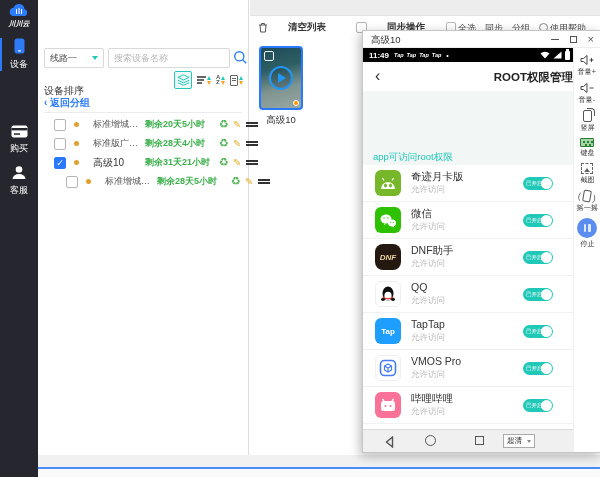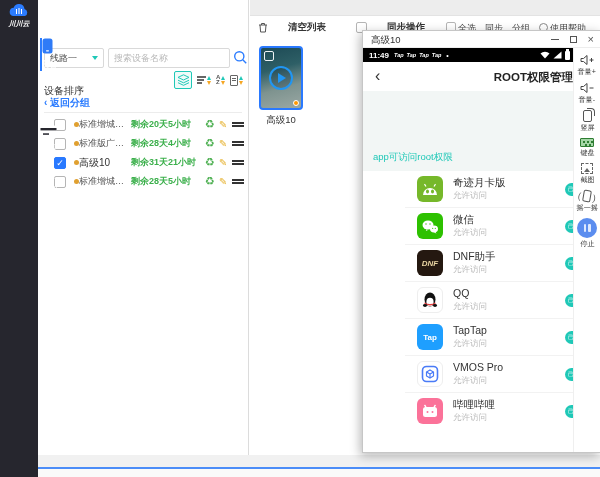--- a/index.html
+++ b/index.html
@@ -4,21 +4,21 @@
 <style>
   * { margin:0; padding:0; box-sizing:border-box; font-family:"Liberation Sans","DejaVu Sans",sans-serif; }
   html,body { width:600px; height:477px; overflow:hidden; background:#fff; }
   body { position:relative; }
 
   
   .sidebar { position:absolute; left:0; top:0; width:38px; height:477px; background:#26262e; z-index:3; }
   .logo { position:absolute; left:0; top:3px; width:38px; text-align:center; }
   .logo svg { display:block; margin:0 auto; }
   .logo-text { color:#fff; font-size:7px; font-weight:bold; font-style:italic; display:block; margin-top:1px; }
-  .side-item { position:absolute; left:0; width:38px; color:#fff; font-size:9px; cursor:pointer;margin-left:40px; }
+  .side-item { position:absolute; left:0; width:38px; text-align:center; color:#fff; font-size:9px; cursor:pointer; }
   .side-item .lbl { display:block; margin-top:2px; }
   .side-item.active::before { content:""; position:absolute; left:0; top:0; width:2px; height:100%; background:#2b7cff; }
 
   
   .titlebar { position:absolute; left:38px; top:0; width:211px; height:26px; background:#fff; z-index:2; }
   .app-title { position:absolute; left:8px; top:7px; font-size:11px; font-weight:bold; color:#333; }
 
   
   .left-panel { position:absolute; left:38px; top:0; width:211px; height:455px; background:#fff; border-right:1px solid #dcdcdc; z-index:2; }
   .btn-bar { position:absolute; left:6px; top:26px; width:198px; height:16px; background:#2b7cff; border-radius:3px; display:flex; color:#fff; font-size:9px; }
@@ -40,21 +40,21 @@
   .dev-glyph::after { content:""; position:absolute; left:1px; top:2px; right:1px; height:1px; background:#666; box-shadow:0 2px 0 #666; }
   .updown { display:flex; flex-direction:column; gap:1px; }
   .tri-up { width:0; height:0; border-left:2.5px solid transparent; border-right:2.5px solid transparent; border-bottom:4px solid #1fc8b7; }
   .tri-dn { width:0; height:0; border-left:2.5px solid transparent; border-right:2.5px solid transparent; border-top:4px solid #f5a623; }
   .back-link { position:absolute; left:6px; top:96px; font-size:10px; font-weight:bold; color:#2b7cff; cursor:pointer; }
   .list-divider { position:absolute; left:6px; top:112px; width:198px; border-top:1px solid #ececec; }
   .dev-row { position:absolute; left:0; width:211px; height:19px; display:flex; align-items:center; cursor:default; }
   .cbx { width:12px; height:12px; border:1px solid #b5b5b5; border-radius:2px; background:#fff; margin-left:16px; flex:none; cursor:pointer; font-size:9px; line-height:10px; text-align:center; color:#fff; }
   .cbx.checked { background:#2979ff; border-color:#2979ff; }
   .dot { width:5px; height:5px; border-radius:50%; background:#e0a030; margin-left:8px; flex:none; }
-  .dev-name { font-size:9px; color:#555; margin-left:0; width:52px; white-space:nowrap; overflow:hidden; text-overflow:ellipsis; flex:none; }
+  .dev-name { font-size:9px; color:#555; margin-left:14px; width:52px; white-space:nowrap; overflow:hidden; text-overflow:ellipsis; flex:none; }
   .dev-name.big { font-size:10px; color:#333; }
   .dev-time { font-size:9px; font-weight:bold; color:#3cb04c; width:70px; flex:none; }
   .row-ic { flex:none; cursor:pointer; }
   .recycle { font-size:11px; color:#4caf50; line-height:11px; margin-left:4px; }
   .pencil { font-size:10px; color:#e6b333; line-height:11px; margin-left:4px; }
   .burger { margin-left:5px; width:12px; }
   .burger i { display:block; height:1.8px; background:#333; margin:1.6px 0; }
 
   
   .mid-panel { position:absolute; left:250px; top:0; width:350px; height:455px; background:#fff; z-index:1; }
@@ -98,29 +98,29 @@
   .p-content { position:absolute; left:0; top:60px; width:210px; height:338px; background:#f2f6f5; overflow:hidden; }
 
   .master-card { position:absolute; left:8px; top:8px; width:194px; height:44px; background:#fff; border-radius:8px; box-shadow:0 1px 2px rgba(0,0,0,.04); }
   .m-ic { position:absolute; left:8px; top:7px; width:30px; height:30px; background:#cdeee2; border-radius:7px; display:flex; align-items:center; justify-content:center; }
   .m-title { position:absolute; left:46px; top:7px; font-size:10.5px; color:#333; }
   .m-sub { position:absolute; left:46px; top:24px; font-size:8.5px; color:#b5b5b5; }
   .toggle { position:absolute; right:10px; top:15px; width:30px; height:13px; background:#1fc8b7; border-radius:7px; cursor:pointer; }
   .toggle .tg-txt { position:absolute; left:3px; top:3px; font-size:6px; color:#fff; transform:scale(.9); transform-origin:left top; white-space:nowrap; }
   .toggle .knob { position:absolute; right:1px; top:1px; width:11px; height:11px; background:#fff; border-radius:50%; }
   .section-title { position:absolute; left:10px; top:60px; font-size:9.5px; color:#1fc8b7; }
-  .app-list { position:absolute; left:0; top:80px; width:210px; bottom:0; background:#fff;padding-left:42px; }
+  .app-list { position:absolute; left:0; top:74px; width:210px; bottom:0; background:#fff; }
   .app-row { position:relative; width:210px; height:37px; border-bottom:1px solid #f2f2f2; }
   .a-ic { position:absolute; left:12px; top:5px; width:26px; height:26px; border-radius:6px; display:flex; align-items:center; justify-content:center; overflow:hidden; }
   .a-name { position:absolute; left:48px; top:5px; font-size:10.5px; color:#333; }
   .a-sub { position:absolute; left:48px; bottom:5px; font-size:8.5px; color:#bbb; }
   .app-row .toggle { top:12px; right:20px; }
 
   .ic-miracle { background:#76b82a; } .ic-wechat { background:#2dc100; }
-  .ic-dnf { background:#241810; color:#e8d4a2; font-size:8px; font-weight:bold; font-style:italic; }
+  .ic-dnf { background:#241810; color:#e8d4a2; font-size:8px; font-weight:bold; font-style:italic;border-radius:8px; }
   .ic-qq { background:#fff; border:1px solid #eee; } .ic-taptap { background:#1e9fff; color:#fff; font-size:8px; font-weight:bold; }
   .ic-vmos { background:#fff; border:1px solid #eee; } .ic-bili { background:#fb7299; }
 
   .p-navbar { position:absolute; left:0; top:398px; width:210px; height:23px; background:#f0f0f0; border-top:1px solid #dcdcdc; }
   .nb-tri { position:absolute; left:22px; top:6px; }
   .nb-circle { position:absolute; left:62px; top:5px; width:11px; height:11px; border:1.5px solid #555; border-radius:50%; cursor:pointer; }
   .nb-square { position:absolute; left:112px; top:6px; width:9px; height:9px; border:1.5px solid #555; cursor:pointer; }
   .nb-select { position:absolute; left:140px; top:4px; width:32px; height:14px; border:1px solid #aaa; background:#fff; font-size:7.5px; color:#333; display:flex; align-items:center; justify-content:space-between; padding:0 3px; cursor:pointer; }
   .nb-select .c { width:0; height:0; border-left:2.5px solid transparent; border-right:2.5px solid transparent; border-top:3px solid #888; }
 
@@ -274,21 +274,21 @@
     <span class="dot"></span>
     <span class="dev-name big">高级10</span>
     <span class="dev-time">剩余31天21小时</span>
     <span class="row-ic recycle">♻</span>
     <span class="row-ic pencil">✎</span>
     <span class="row-ic burger">
         <i></i>
         <i></i>
       </span>
   </div>
-  <div class="dev-row" style="top:172px;">
+  <div class="dev-row" style="top:172px;padding-left:12px;">
     <span class="cbx"></span>
     <span class="dot"></span>
     <span class="dev-name">标准增城自用</span>
     <span class="dev-time">剩余28天5小时</span>
     <span class="row-ic recycle">♻</span>
     <span class="row-ic pencil">✎</span>
     <span class="row-ic burger">
         <i></i>
         <i></i>
       </span>
@@ -481,20 +481,31 @@
         <span class="a-sub">允许访问</span>
         <span class="toggle">
             <span class="tg-txt">已开启</span>
             <span class="knob"></span>
           </span>
       </div>
 
     </div>
   </div>
 
+  <div class="p-navbar">
+    <svg class="nb-tri" width="9" height="12" viewBox="0 0 9 12">
+      <path d="M7.5 1 L1.5 6 L7.5 11 Z" fill="none" stroke="#555" stroke-width="1.4"></path>
+    </svg>
+    <span class="nb-circle"></span>
+    <span class="nb-square"></span>
+    <span class="nb-select">
+      <span>超清</span>
+      <span class="c"></span>
+    </span>
+  </div>
 
   <div class="p-toolbar">
     <div class="tb-item">
       <svg class="spk" width="14" height="12" viewBox="0 0 14 12">
         <path d="M1 4.5 h2.5 L7 1.5 v9 L3.5 7.5 H1 Z" fill="none" stroke="#444" stroke-width="1"></path>
         <path d="M9.5 6 h4 M11.5 4 v4" stroke="#444" stroke-width="1"></path>
       </svg>
       <span class="tb-lbl">音量+</span>
     </div>
     <div class="tb-item">

